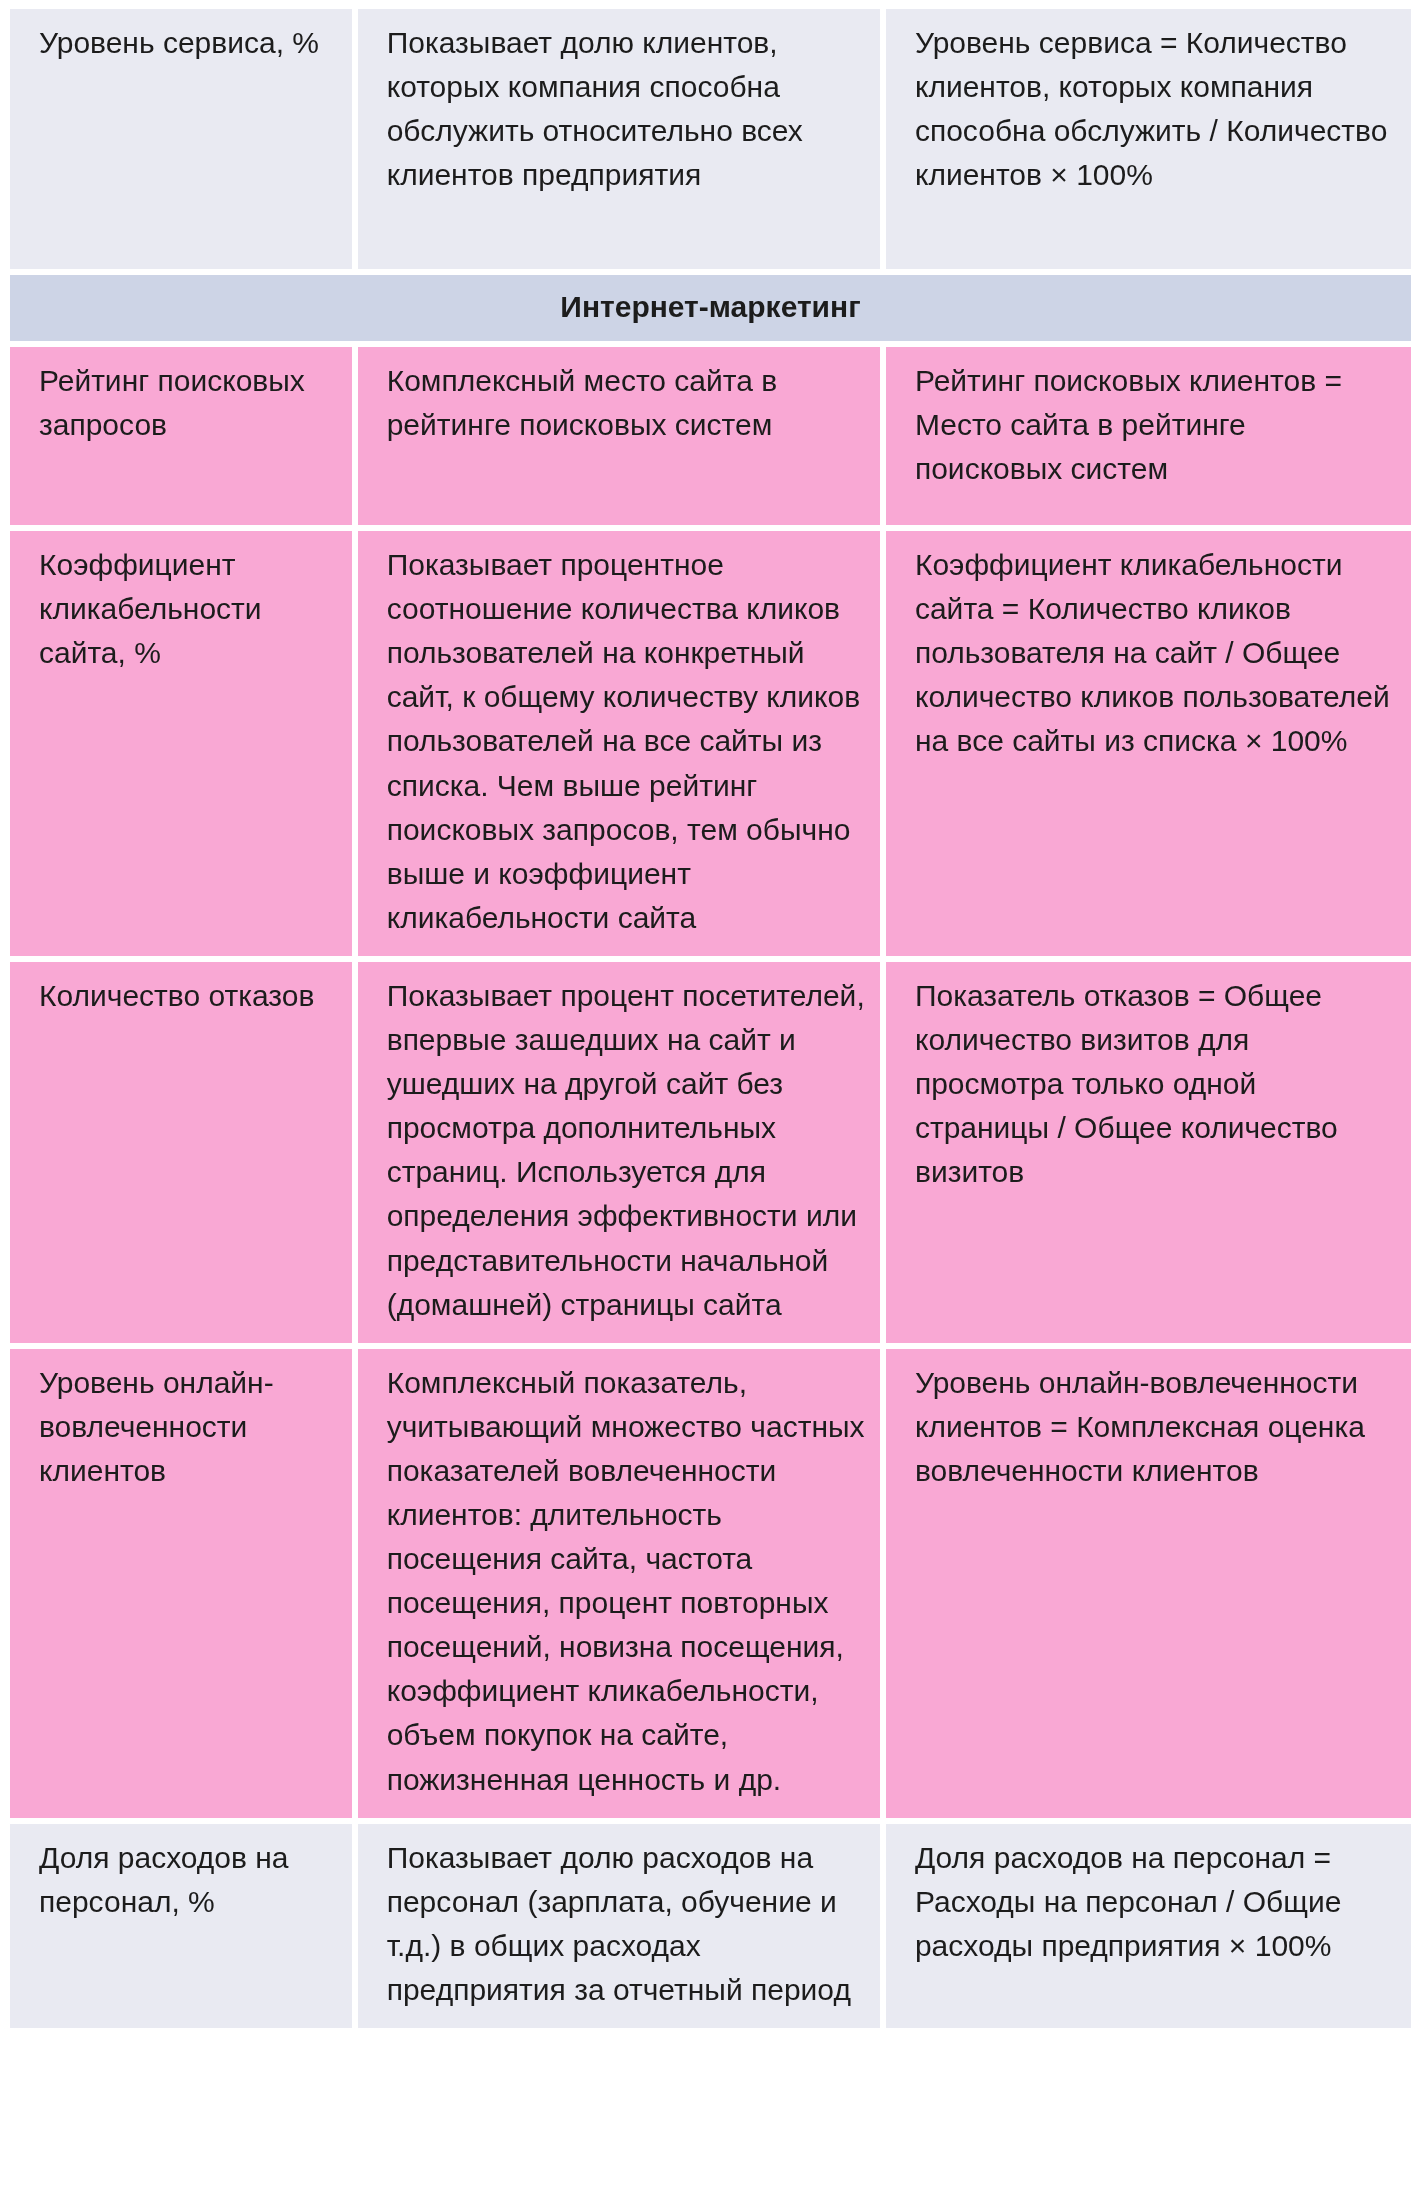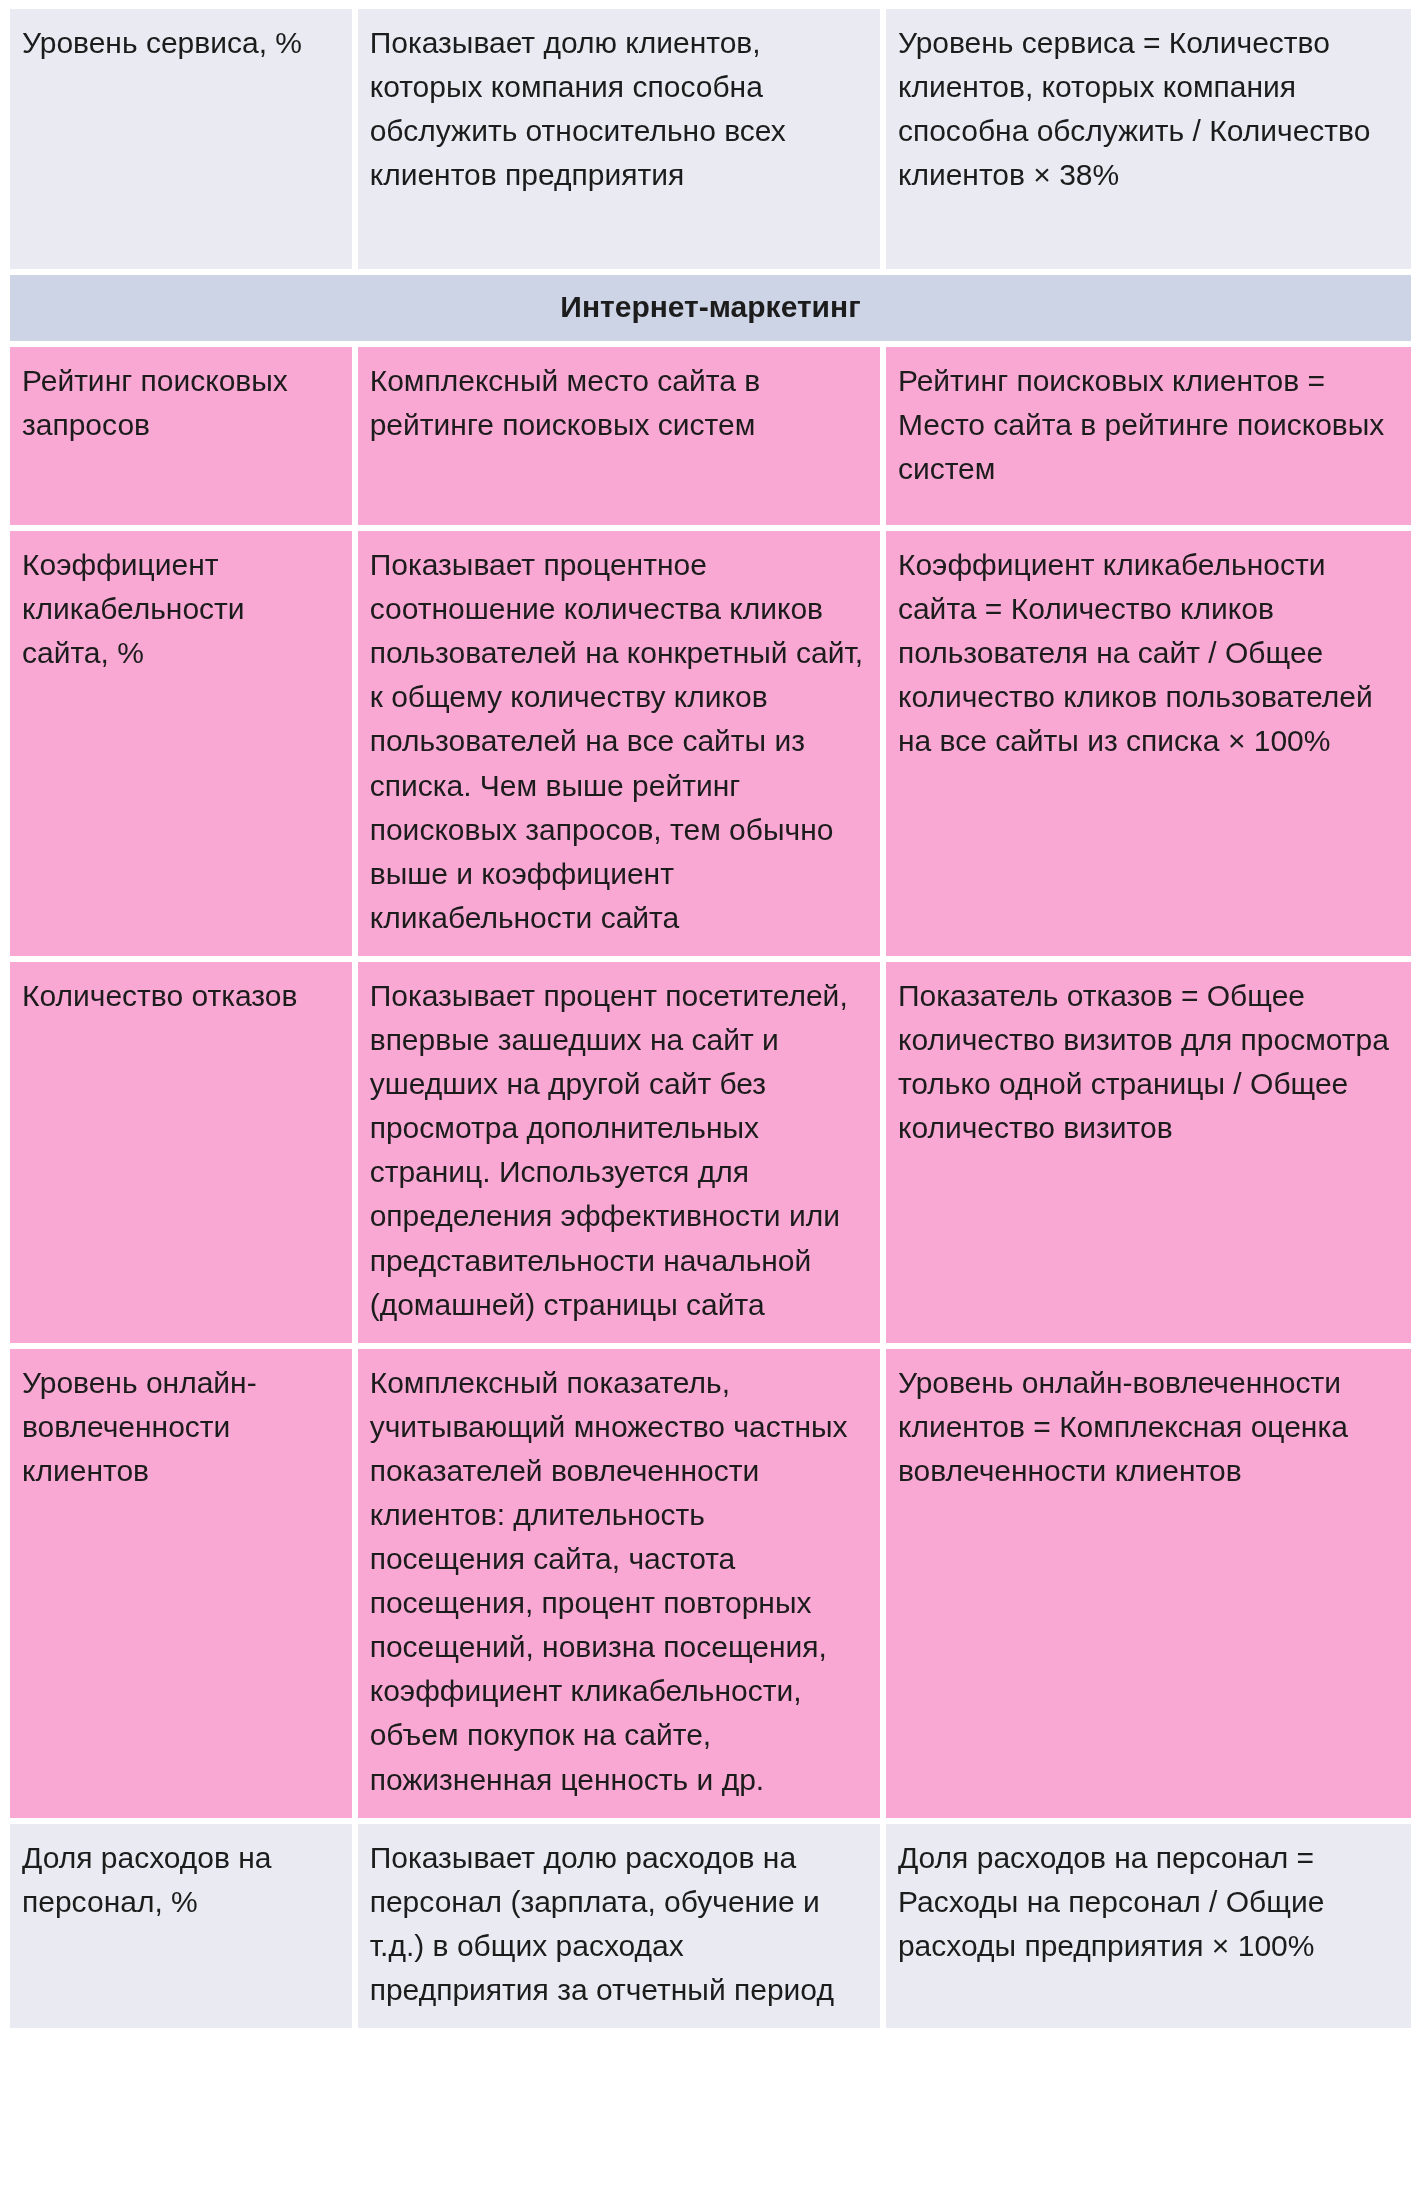--- a/index.html
+++ b/index.html
@@ -17,21 +17,21 @@
     width: 1413px;
     margin: 3px auto 0 auto;
     border-collapse: separate;
     border-spacing: 6px;
     table-layout: fixed;
   }
   td {
     vertical-align: top;
     font-size: 30px;
     line-height: 1.47;
-    padding: 12px 14px 16px 12px;
+    padding: 12px 14px 16px 29px;
     word-wrap: break-word;
   }
   td.cell-light  { background: #e9eaf2; }
   td.cell-medium { background: #f9a8d4; }
   td.section-im  { background: #cdd4e6; }
   td.section-hr  { background: #eaebf3; }
   td.section-cell {
     text-align: center;
     font-weight: 700;
     padding: 10px 14px 12px 14px;
@@ -48,21 +48,21 @@
   <colgroup>
     <col style="width:24.6%">
     <col style="width:37.6%">
     <col style="width:37.8%">
   </colgroup>
   <tbody>
 
     <tr class="row-first">
       <td class="cell-light">Уровень сервиса, %</td>
       <td class="cell-light">Показывает долю клиентов, которых компания способна обслужить относительно всех клиентов предприятия</td>
-      <td class="cell-light">Уровень сервиса = Количество клиентов, которых компания способна обслужить / Количество клиентов × 38%</td>
+      <td class="cell-light">Уровень сервиса = Количество клиентов, которых компания способна обслужить / Количество клиентов × 100%</td>
     </tr>
 
     <tr>
       <td colspan="3" class="section-cell section-im">Интернет-маркетинг</td>
     </tr>
 
     <tr class="row-srch">
       <td class="cell-medium">Рейтинг поисковых запросов</td>
       <td class="cell-medium">Комплексный место сайта в рейтинге поисковых систем</td>
       <td class="cell-medium">Рейтинг поисковых клиентов = Место сайта в рейтинге поисковых систем</td>

